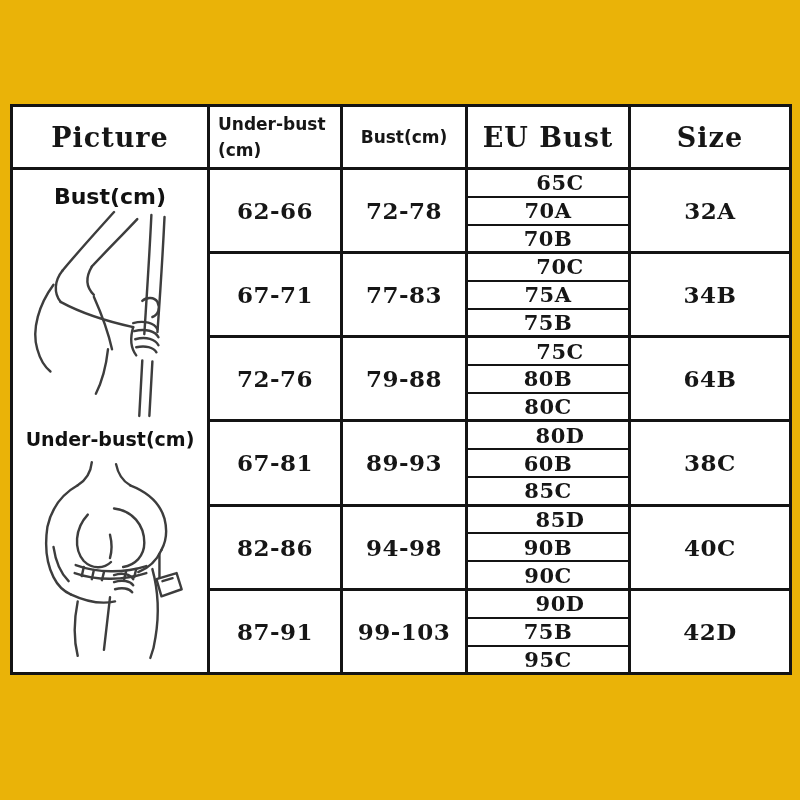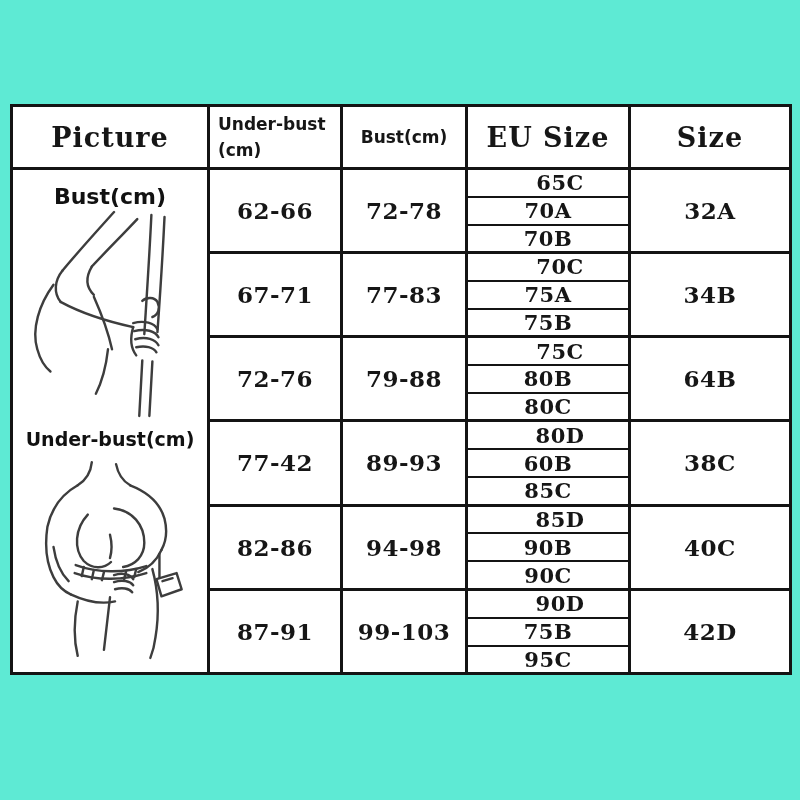--- a/index.html
+++ b/index.html
@@ -1,16 +1,16 @@
 <!DOCTYPE html>
 <html><head>
 <meta charset="utf-8">
 <style>
   html,body{margin:0;padding:0;background:#ffffff;width:800px;height:800px;overflow:hidden;}
-  #stage{position:relative;width:800px;height:800px;background:#5eead4;}
+  #stage{position:relative;width:800px;height:800px;background:#eab308;}
   table.size-chart{
     position:absolute;left:10px;top:104px;
     border-collapse:collapse;table-layout:fixed;
     width:779px;
   }
   .size-chart td,.size-chart th{
     border:3px solid #141414;
     text-align:center;vertical-align:middle;
     color:#161616;padding:0;
     background:#ffffff;
@@ -42,21 +42,21 @@
         <col style="width:125px">
         <col style="width:163px">
         <col style="width:161px">
     </colgroup>
 
     <tbody>
         <tr class="hdr">
       <th class="hdr-serif">Picture</th>
       <th class="hdr-sans hdr-underbust">Under-bust(cm)</th>
       <th class="hdr-sans">Bust(cm)</th>
-      <th class="hdr-serif">EU Size</th>
+      <th class="hdr-serif">EU Bust</th>
       <th class="hdr-serif">Size</th>
     </tr>
 
     <tr class="subrow">
       <td class="picture-cell" rowspan="18">
         <div class="pic-inner">
           <div class="fig-label-bust">Bust(cm)</div>
           <svg class="figure" width="162" height="215" viewBox="0 0 160 213">
             <path d="M121,6 C119,48 116,92 114,124"></path>
             <path d="M134,8 C132,50 129,94 127,122"></path>
@@ -140,21 +140,21 @@
       <td class="val" rowspan="3">64B</td>
     </tr>
     <tr class="subrow">
       <td class="eu">80B</td>
     </tr>
     <tr class="subrow">
       <td class="eu eu-last">80C</td>
     </tr>
 
     <tr class="subrow">
-      <td class="val" rowspan="3">77-42</td>
+      <td class="val" rowspan="3">67-81</td>
       <td class="val" rowspan="3">89-93</td>
       <td class="eu eu-first">80D</td>
       <td class="val" rowspan="3">38C</td>
     </tr>
     <tr class="subrow">
       <td class="eu">60B</td>
     </tr>
     <tr class="subrow">
       <td class="eu eu-last">85C</td>
     </tr>

